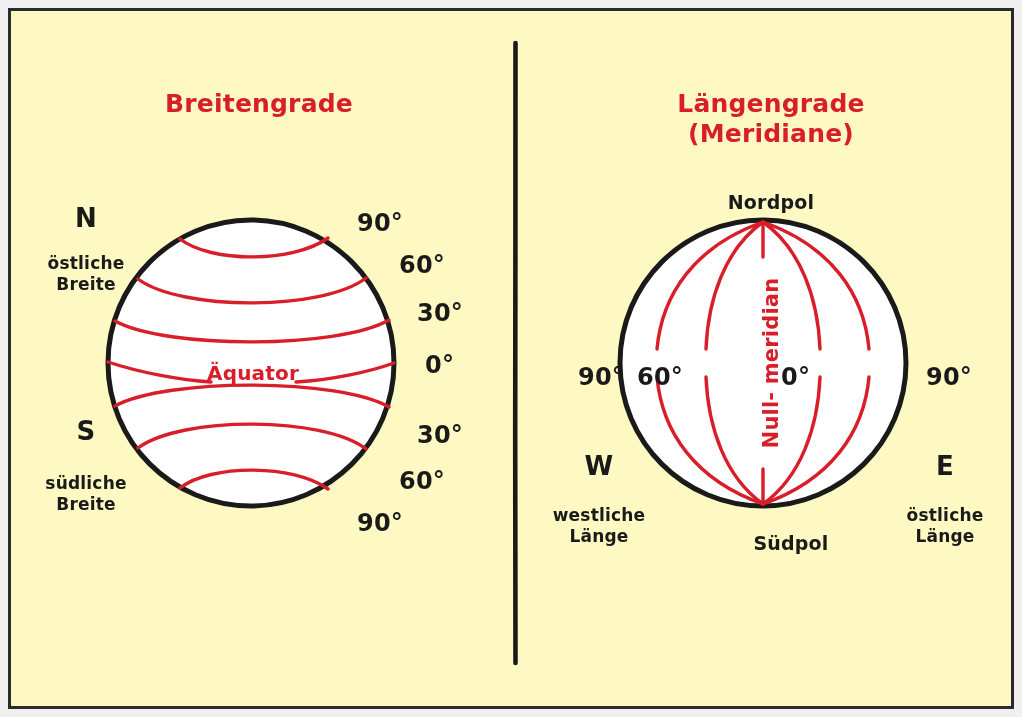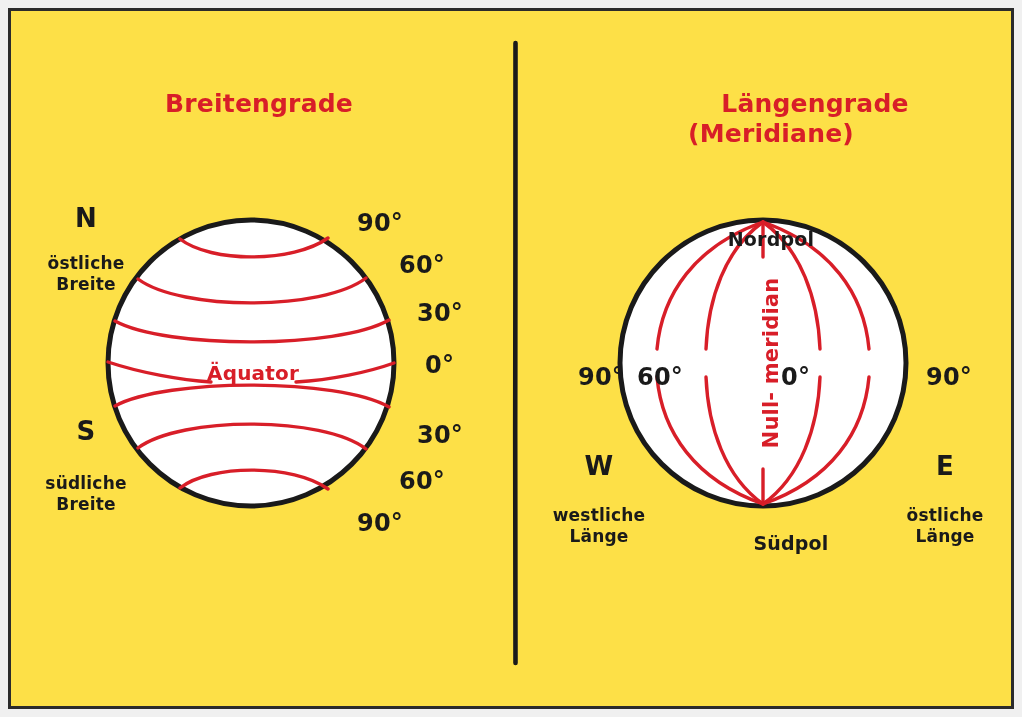--- a/index.html
+++ b/index.html
@@ -25,21 +25,21 @@
 
   
   #frame {
     position: absolute;
     left: 8px;
     top: 8px;
     width: 1006px;
     height: 701px;
     box-sizing: border-box;
     border: 3px solid #2b2b2b;
-    background: #fde047;
+    background: #fef9c3;
   }
 
   #canvas {
     position: absolute;
     left: 0;
     top: 0;
     width: 1006px;
     height: 701px;
   }
 
@@ -150,24 +150,24 @@
     <div class="txt eqlbl ctr" style="left:242px; top:350px;">Äquator</div>
 
     <div class="txt deg" style="left:346px; top:198px;">90°</div>
     <div class="txt deg" style="left:388px; top:240px;">60°</div>
     <div class="txt deg" style="left:406px; top:288px;">30°</div>
     <div class="txt deg" style="left:414px; top:340px;">0°</div>
     <div class="txt deg" style="left:406px; top:410px;">30°</div>
     <div class="txt deg" style="left:388px; top:456px;">60°</div>
     <div class="txt deg" style="left:346px; top:498px;">90°</div>
 
-    <div class="title txt ctr" style="left:804px; top:78px;">Längengrade</div>
+    <div class="title txt ctr" style="left:760px; top:78px;">Längengrade</div>
     <div class="title txt ctr" style="left:760px; top:108px;">(Meridiane)</div>
 
-    <div class="txt pole ctr" style="left:760px; top:180px;margin-top:37px;">Nordpol</div>
+    <div class="txt pole ctr" style="left:760px; top:180px;">Nordpol</div>
     <div class="txt pole ctr" style="left:760px; top:521px;margin-left:20px;">Südpol</div>
 
     <div class="txt vert" style="left:760px; top:352px; font-size:21px; color:#d81e28;
                 transform: translate(-50%,-50%) rotate(-90deg);">Null- meridian</div>
 
     <div class="txt deg" style="left:770px; top:352px;">0°</div>
 
     <div class="txt deg" style="left:626px; top:352px;">60°</div>
 
     <div class="txt deg" style="left:567px; top:352px;">90°</div>

